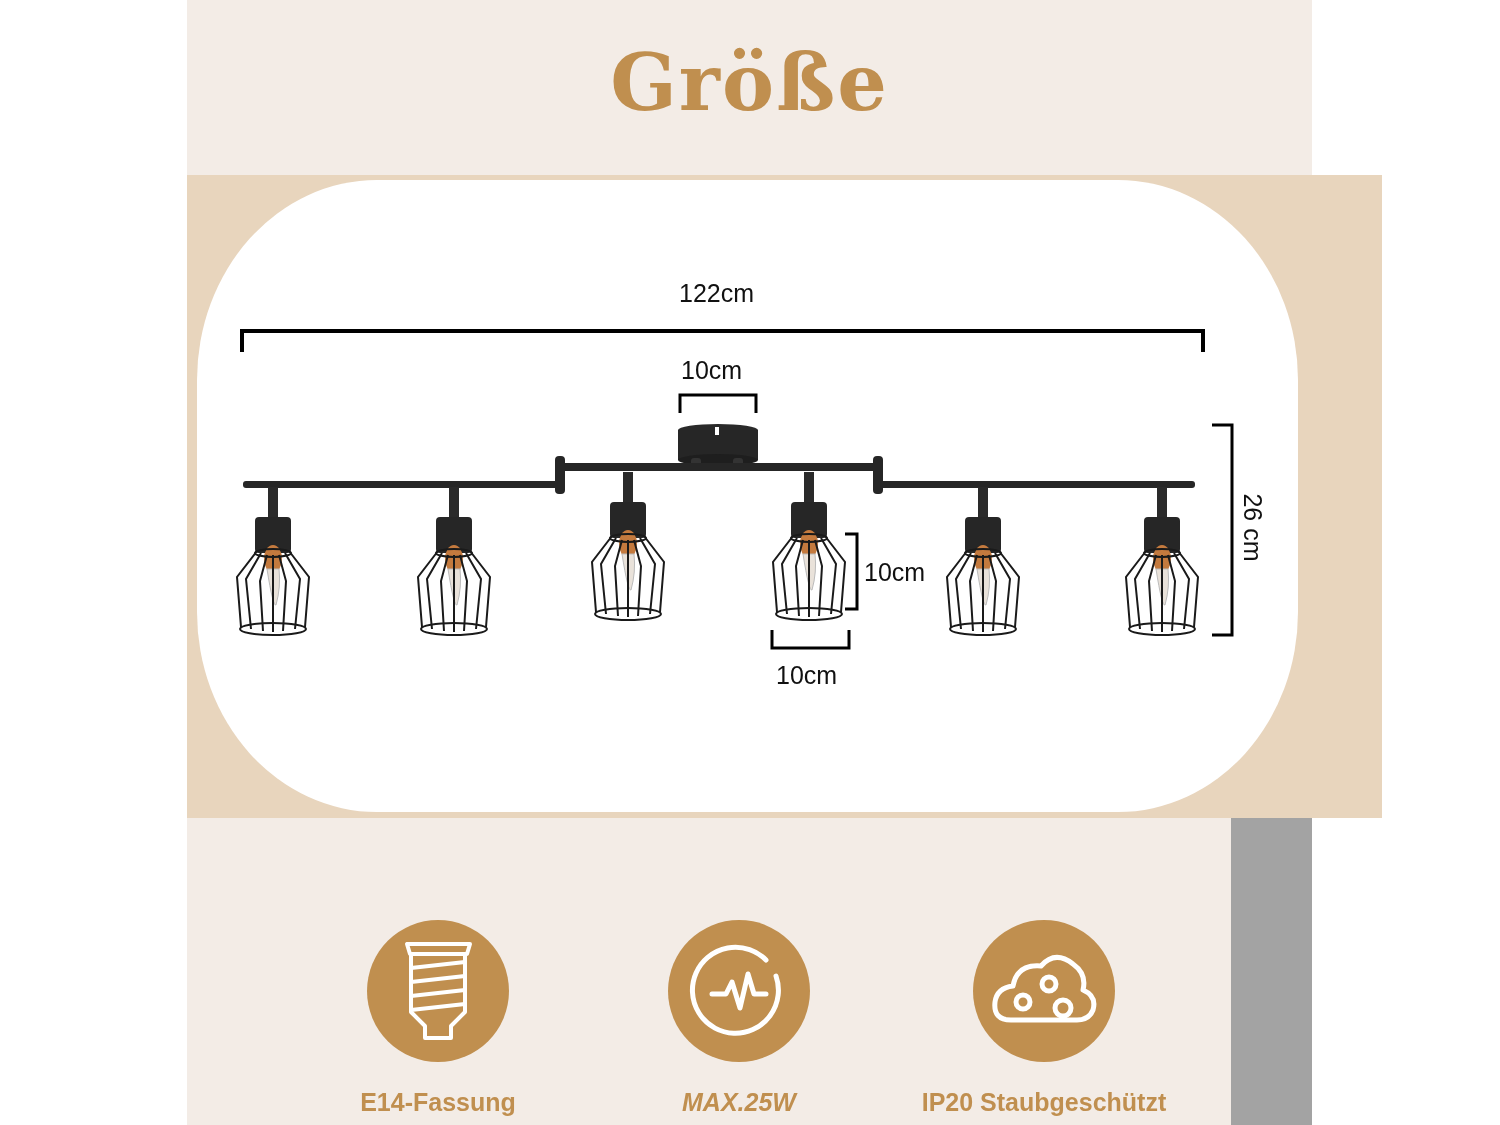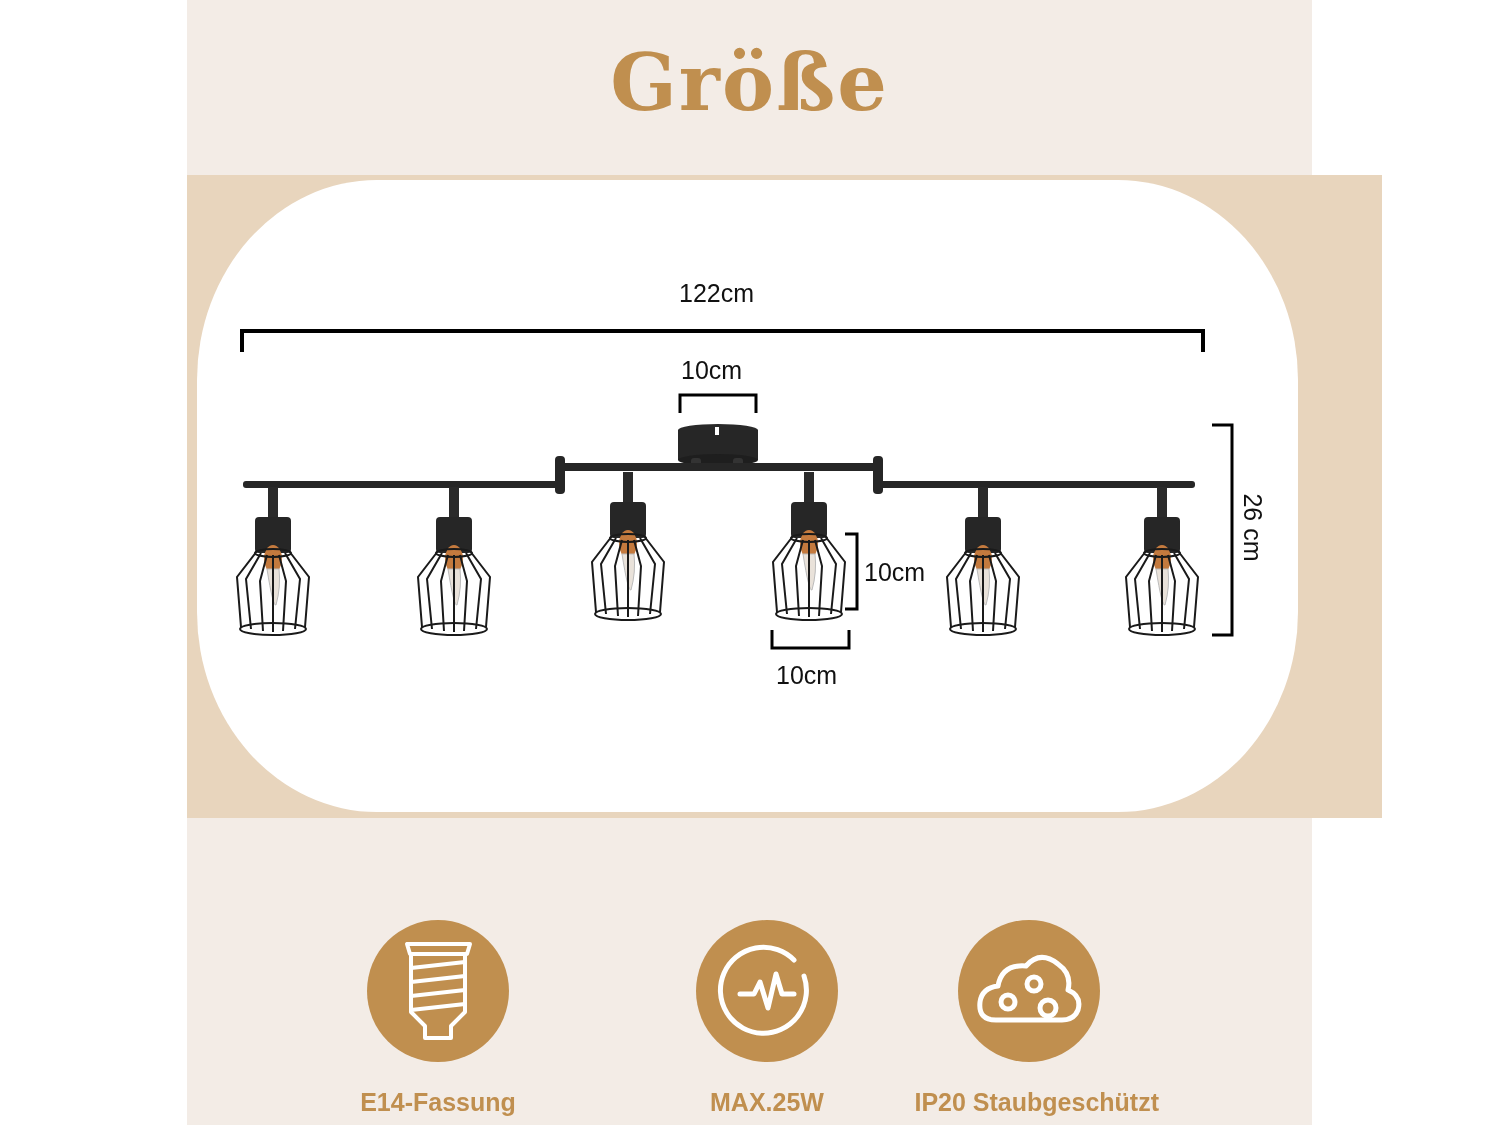--- a/index.html
+++ b/index.html
@@ -4,21 +4,21 @@
 <style>
   html, body { margin:0; padding:0; background:#ffffff; }
   body { width:1500px; height:1125px; position:relative; overflow:hidden; font-family:"Liberation Sans", sans-serif; }
   .page { position:absolute; left:187px; top:0; width:1125px; height:1125px; background:#a3a3a3; }
   .top-band { position:absolute; left:0; top:0; width:1125px; height:175px; background:#f3ece6; }
   .title { position:absolute; left:0; top:44px; width:1125px; text-align:center; font-family:"DejaVu Serif", serif; font-weight:bold; font-size:78px; color:#c08f4f; letter-spacing:2px; line-height:1; }
   .mid-band { position:absolute; left:0; top:175px; width:1195px; height:643px; background:#e8d5bd; }
   .card { position:absolute; left:10px; top:5px; width:1101px; height:632px; background:#ffffff; border-radius:180px / 200px; }
   .diagram { position:absolute; left:0; top:0; width:1125px; height:643px; }
   .dim-label { position:absolute; font-family:"Liberation Sans", sans-serif; font-size:25px; color:#111; line-height:1; }
-  .bottom-band { position:absolute; left:0; top:818px; width:1125px; height:307px; background:#f3ece6; }
+  .bottom-band { position:absolute; left:0; top:818px; width:1044px; height:307px; background:#f3ece6; }
   .feature { position:absolute; top:102px; width:260px; text-align:center; }
   .feature .circle { width:142px; height:142px; border-radius:50%; background:#c08f4f; margin:0 auto; position:relative; }
   .feature .circle svg { position:absolute; left:0; top:0; }
   .feature .label { margin-top:26px; font-weight:bold; font-size:25px; color:#c08f4f; white-space:nowrap; }
 </style>
 </head>
 <body>
 
 <div class="page">
 
@@ -121,31 +121,31 @@
       <div class="circle">
         <svg width="142" height="142" viewBox="0 0 142 142" fill="none" stroke="#fff" stroke-width="4" stroke-linejoin="round">
           <path d="M40 24 H103 L100 34 H43 Z"></path>
           <path d="M44 34 V92 L58 106 V118 H84 V106 L98 92 V34"></path>
           <path d="M44 48 L98 42 M44 62 L98 56 M44 76 L98 70 M44 90 L98 84"></path>
         </svg>
       </div>
       <div class="label">E14-Fassung</div>
     </div>
 
-    <div class="feature" style="left:450px;">
+    <div class="feature" style="left:422px;font-style:italic;">
       <div class="circle">
         <svg width="142" height="142" viewBox="0 0 142 142" fill="none" stroke="#fff" stroke-width="5" stroke-linecap="round" stroke-linejoin="round">
           <path d="M98 40 A43 43 0 1 0 108 56"></path>
           <path d="M44 74 H58 L64 62 L72 88 L80 54 L86 74 H98"></path>
         </svg>
       </div>
       <div class="label">MAX.25W</div>
     </div>
 
-    <div class="feature" style="left:712px;text-align:right;">
+    <div class="feature" style="left:727px;">
       <div class="circle">
         <svg width="142" height="142" viewBox="0 0 142 142" fill="none" stroke="#fff" stroke-width="5" stroke-linejoin="round">
           <path d="M38 100 Q20 100 22 82 Q24 68 40 66 Q44 44 68 46 Q82 30 100 44 Q114 54 110 70 Q124 76 120 90 Q116 100 104 100 Z"></path>
           <circle cx="50" cy="82" r="7"></circle>
           <circle cx="76" cy="64" r="7"></circle>
           <circle cx="90" cy="88" r="8"></circle>
         </svg>
       </div>
       <div class="label">IP20 Staubgeschützt</div>
     </div>

